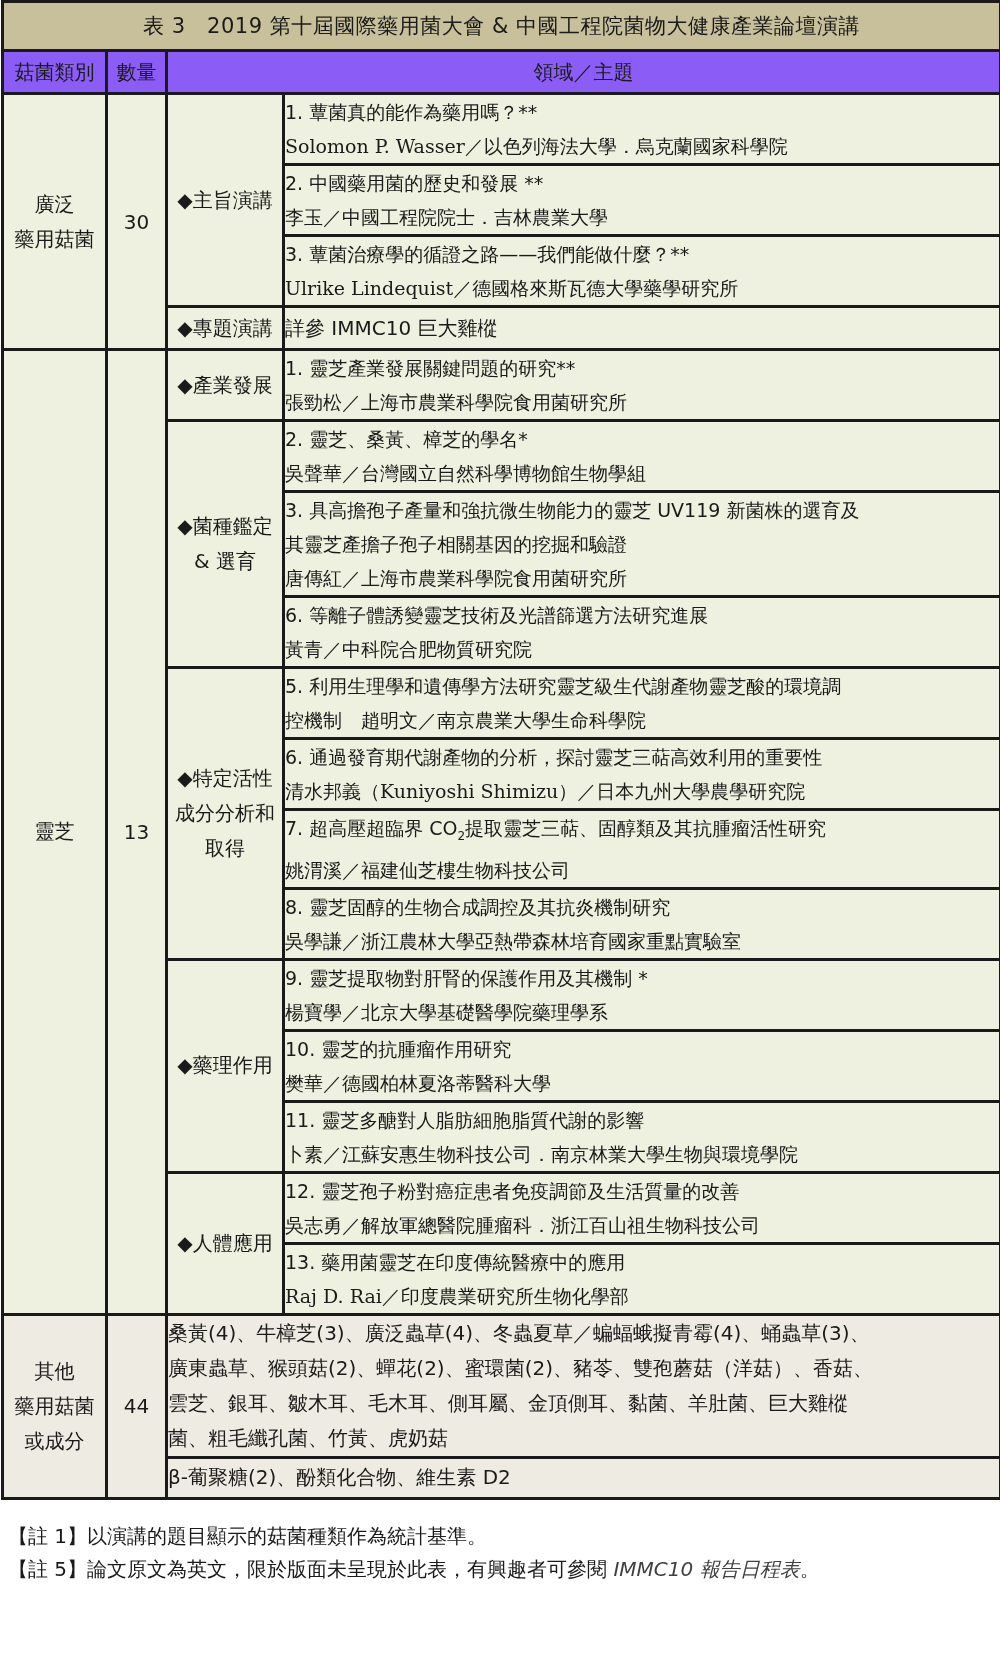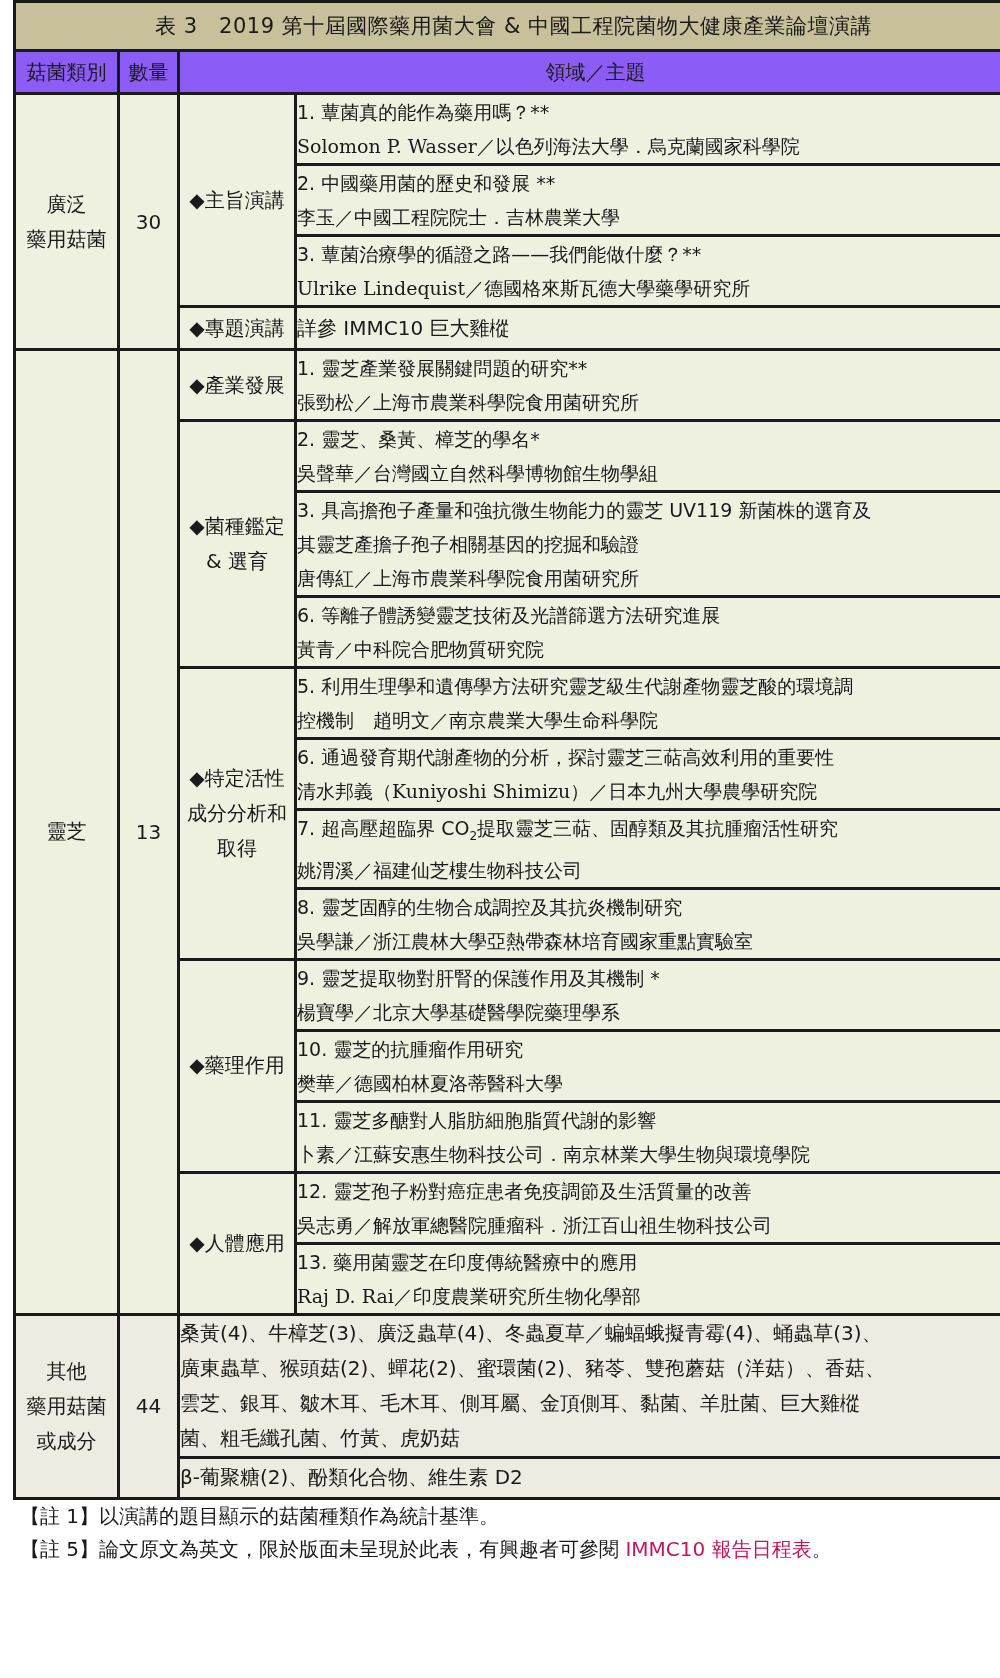--- a/index.html
+++ b/index.html
@@ -1,17 +1,17 @@
 <!DOCTYPE html>
 <html><head>
 <meta charset="utf-8">
 <style>
   html, body { margin: 0; padding: 0; background: #ffffff; }
   body { width: 1000px; height: 1678px; font-family: "DejaVu Sans", "Liberation Sans", sans-serif; color: #1a1a1a; }
-  .wrap { position: relative; width: 889px; padding-left: 12px; }
+  .wrap { position: relative; width: 889px; }
   table.main {
     border-collapse: collapse;
     width: 998px;
     margin-left: 1px;
     table-layout: fixed;
   }
   table.main td, table.main th {
     border: 3px solid #1a1a1a;
     padding: 0;
     vertical-align: middle;
@@ -48,23 +48,23 @@
   .talk {
     font-size: 19px;
     line-height: 34px;
     padding: 0 2px 0 2px;
     white-space: nowrap;
   }
   .talk .t, .talk .a { display: block; }
   .talk .a { font-family: "DejaVu Serif", "Liberation Serif", serif; font-size: 19px; }
   .special { font-size: 20px; padding-left: 10px; }
   .others { font-size: 20px; line-height: 35px; padding: 2px 4px; }
-  .notes { margin-top: 0; padding-left: 8px; font-size: 20px; line-height: 33px; }
+  .notes { margin-top: 20px; padding-left: 8px; font-size: 20px; line-height: 33px; }
   .notes .note { display: block; white-space: nowrap; }
-  .link { color: #be185d; }
+  .link { color: #404040; font-style: italic; }
   sub { font-size: 12px; }
 </style>
 </head>
 <body>
 
 <div class="wrap">
 <table class="main">
   <colgroup>
     <col style="width:104px">
     <col style="width:60px">

